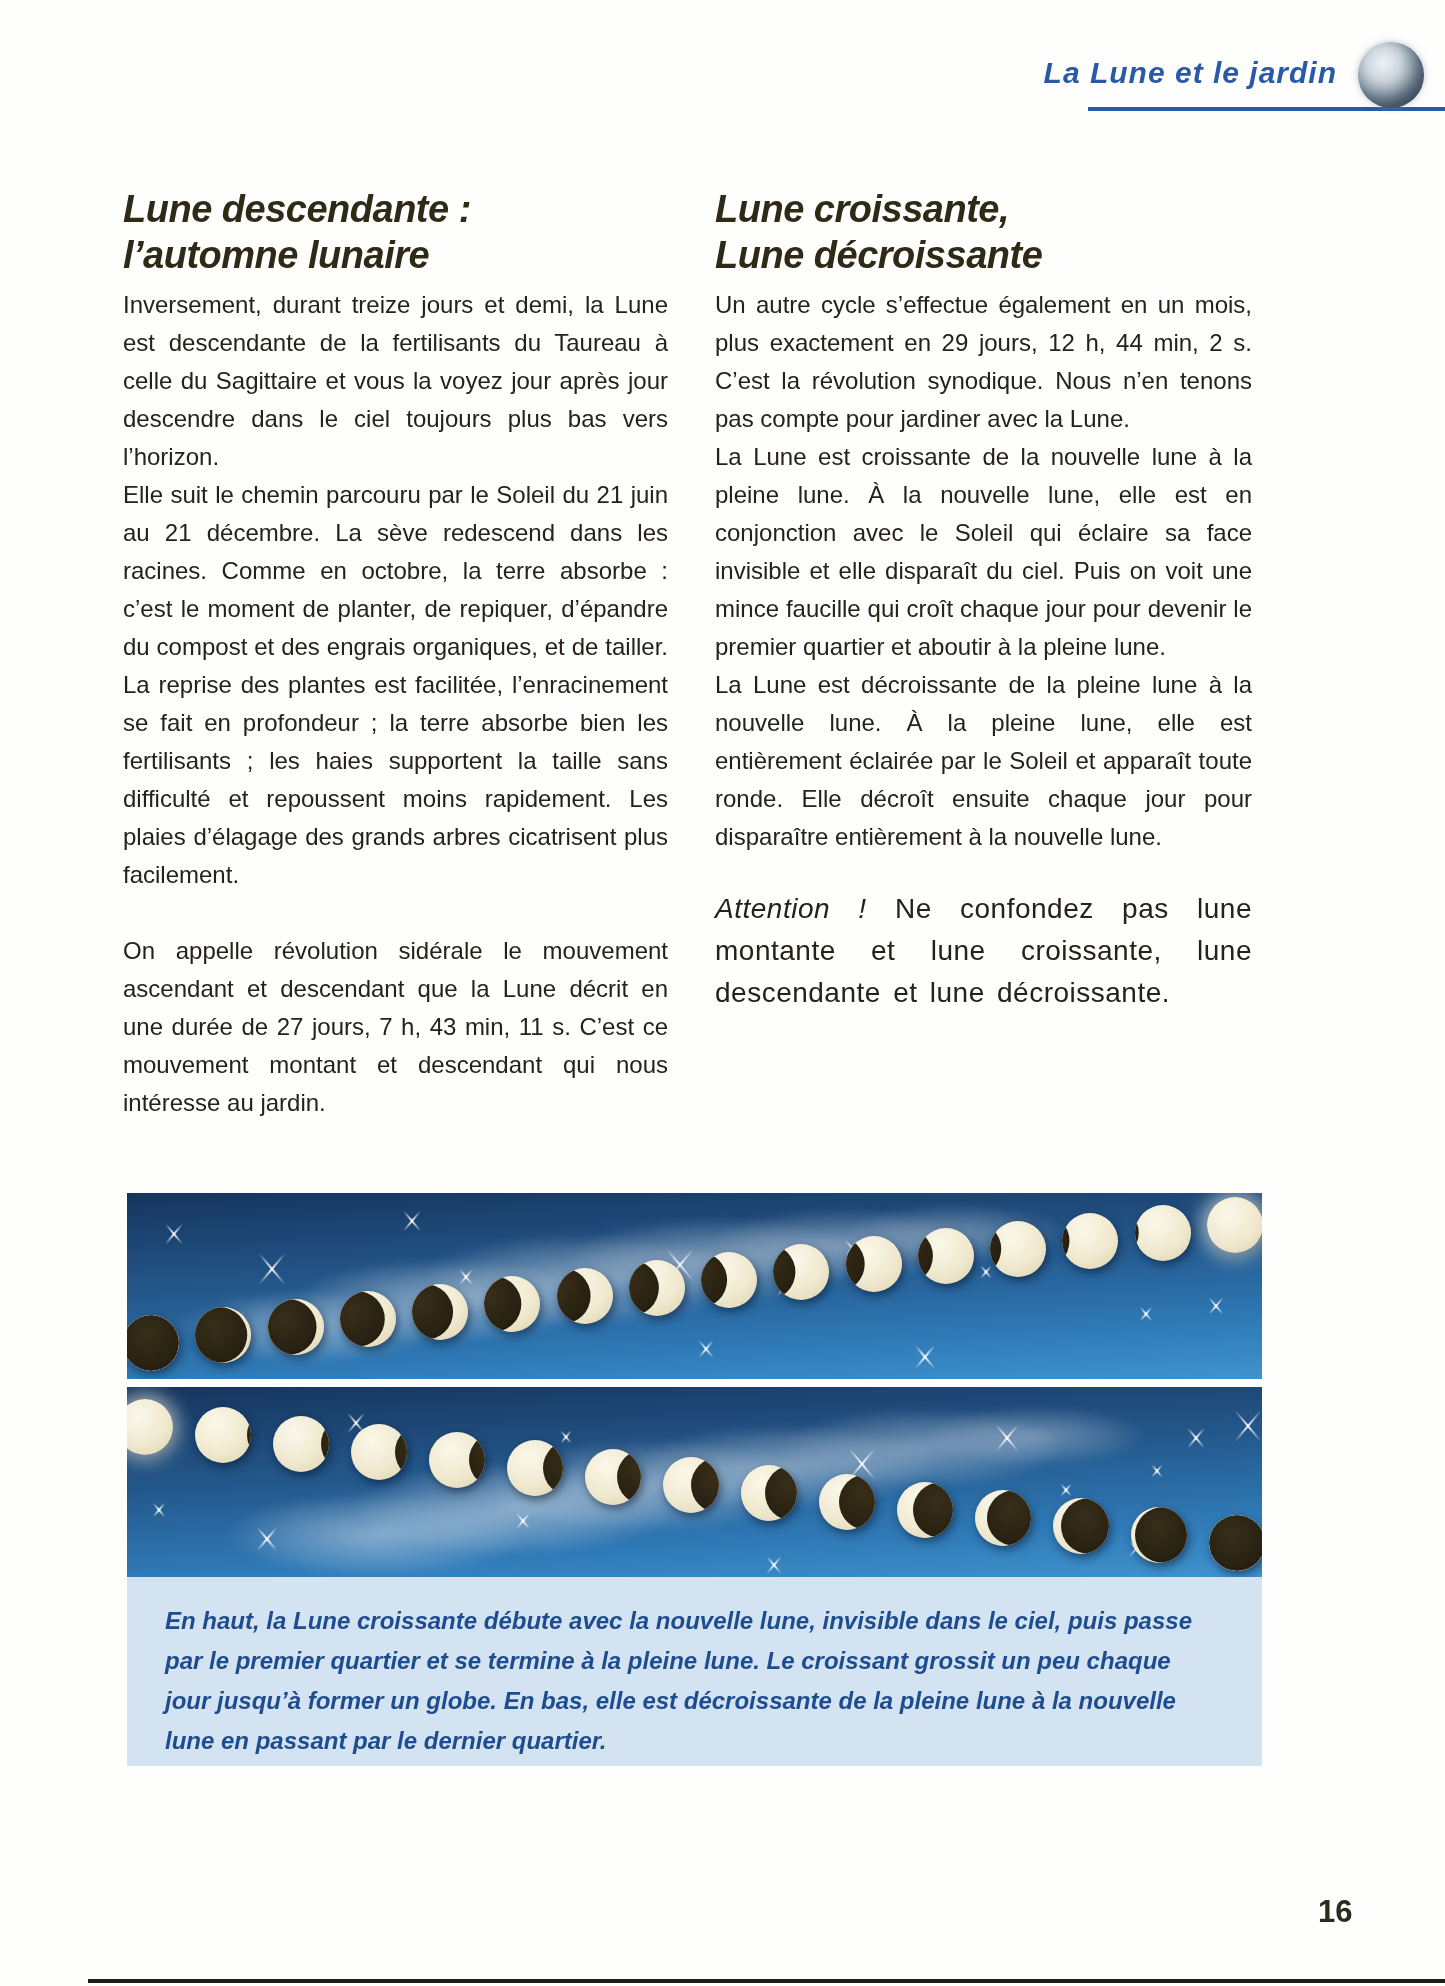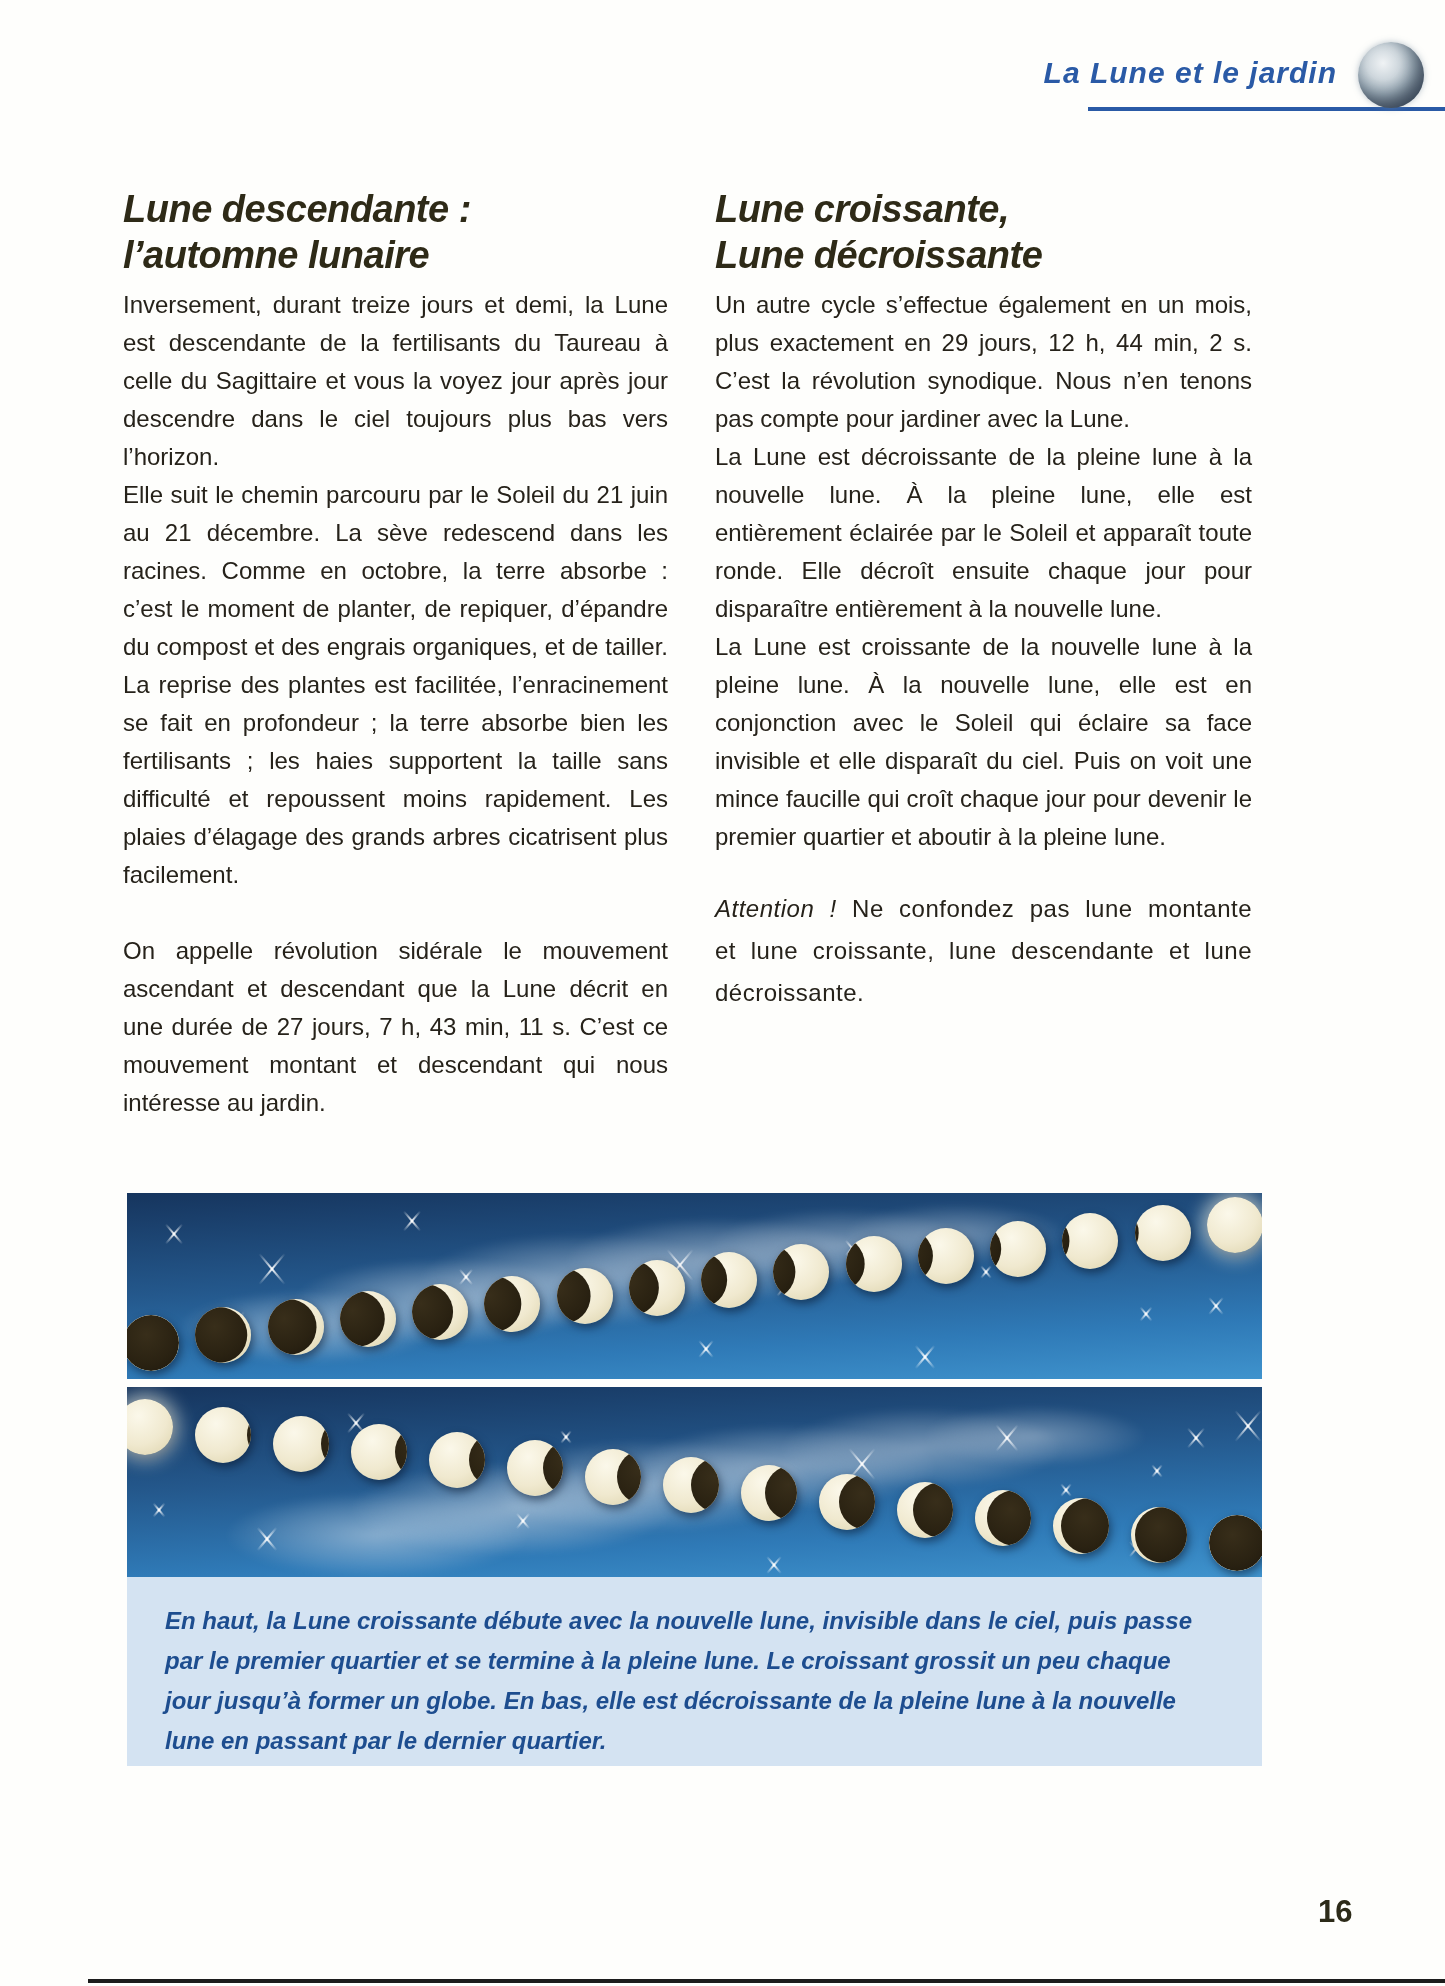--- a/index.html
+++ b/index.html
@@ -15,21 +15,21 @@
                box-shadow:inset -8px -10px 16px rgba(15,25,40,.45), 0 0 6px rgba(120,140,160,.5);}
 
   
   .col{position:absolute;top:186px;}
   .col-left{left:123px;width:545px;}
   .col-right{left:715px;width:537px;}
   h2{margin:0 0 8px 0;font-size:38px;line-height:46px;font-weight:bold;font-style:italic;
      color:#2e2a17;letter-spacing:-0.5px;}
   p.body{margin:0;font-size:24px;line-height:38px;color:#26221a;text-align:justify;}
   p.gap-top{margin-top:38px;}
-  p.attention{margin-top:32px;font-size:24px;line-height:42px;letter-spacing:.5px;word-spacing:4px;}
+  p.attention{margin-top:32px;font-size:28px;line-height:42px;letter-spacing:.5px;word-spacing:4px;}
   .b{font-weight:normal;}
   .i{font-style:italic;}
 
   
   .band{position:absolute;left:127px;width:1135px;overflow:hidden;
         background:linear-gradient(177deg,#16355e 0%, #24588c 42%, #2f7ab7 76%, #3f93cd 100%);}
   #band-0{top:1193px;height:186px;}
   #band-1{top:1387px;height:190px;}
   .star{position:absolute;pointer-events:none;}
   .star::before,.star::after{content:"";position:absolute;left:0;top:50%;width:100%;height:2px;margin-top:-1px;
@@ -66,22 +66,22 @@
   <section class="col col-left">
     <h2><span>Lune descendante :</span><br><span>l’automne lunaire</span></h2>
     <p class="body"><span>Inversement, durant treize jours et demi, la Lune est </span><span class="b">descendante</span><span> de la fertilisants du Taureau à celle du Sagittaire et vous la voyez jour après jour descendre dans le ciel toujours plus bas vers l’horizon.</span></p>
     <p class="body"><span>Elle suit le chemin parcouru par le Soleil du 21 juin au 21 décembre. La sève redescend dans les racines. Comme en octobre, la terre absorbe : c’est le moment de planter, de repiquer, d’épandre du compost et des engrais organiques, et de tailler. La reprise des plantes est facilitée, l’enracinement se fait en profondeur ; la terre absorbe bien les fertilisants ; les haies supportent la taille sans difficulté et repoussent moins rapidement. Les plaies d’élagage des grands arbres cicatrisent plus facilement.</span></p>
     <p class="body gap-top"><span>On appelle révolution sidérale le mouvement ascendant et descendant que la Lune décrit en une durée de 27 jours, 7 h, 43 min, 11 s. </span><span class="b">C’est ce mouvement montant et descendant qui nous intéresse au jardin.</span></p>
   </section>
 
   <section class="col col-right">
     <h2><span>Lune croissante,</span><br><span>Lune décroissante</span></h2>
     <p class="body"><span>Un autre cycle s’effectue également en un mois, plus exactement en 29 jours, 12 h, 44 min, 2 s. C’est la révolution synodique. </span><span class="b">Nous n’en tenons pas compte pour jardiner avec la Lune.</span></p>
+    <p class="body"><span>La Lune est </span><span class="b">croissante</span><span> de la nouvelle lune à la pleine lune. À la nouvelle lune, elle est en conjonction avec le Soleil qui éclaire sa face invisible et elle disparaît du ciel. Puis on voit une mince faucille qui croît chaque jour pour devenir le premier quartier et aboutir à la pleine lune.</span></p>
     <p class="body"><span>La Lune est </span><span class="b">décroissante</span><span> de la pleine lune à la nouvelle lune. À la pleine lune, elle est entièrement éclairée par le Soleil et apparaît toute ronde. Elle décroît ensuite chaque jour pour disparaître entièrement à la nouvelle lune.</span></p>
-    <p class="body"><span>La Lune est </span><span class="b">croissante</span><span> de la nouvelle lune à la pleine lune. À la nouvelle lune, elle est en conjonction avec le Soleil qui éclaire sa face invisible et elle disparaît du ciel. Puis on voit une mince faucille qui croît chaque jour pour devenir le premier quartier et aboutir à la pleine lune.</span></p>
     <p class="body attention"><span class="b i">Attention !</span><span class="b"> Ne confondez pas lune montante et lune croissante, lune descendante et lune décroissante.</span></p>
   </section>
 
   <div class="band" id="band-0">
       <span class="star" style="left: 3%; top: 15%; width: 26px; height: 26px;"></span>
       <span class="star" style="left: 11%; top: 30%; width: 40px; height: 40px;"></span>
       <span class="star" style="left: 8%; top: 62%; width: 32px; height: 32px;"></span>
       <span class="star" style="left: 19%; top: 55%; width: 22px; height: 22px;"></span>
       <span class="star" style="left: 24%; top: 8%; width: 26px; height: 26px;"></span>
       <span class="star" style="left: 29%; top: 40%; width: 20px; height: 20px;"></span>

